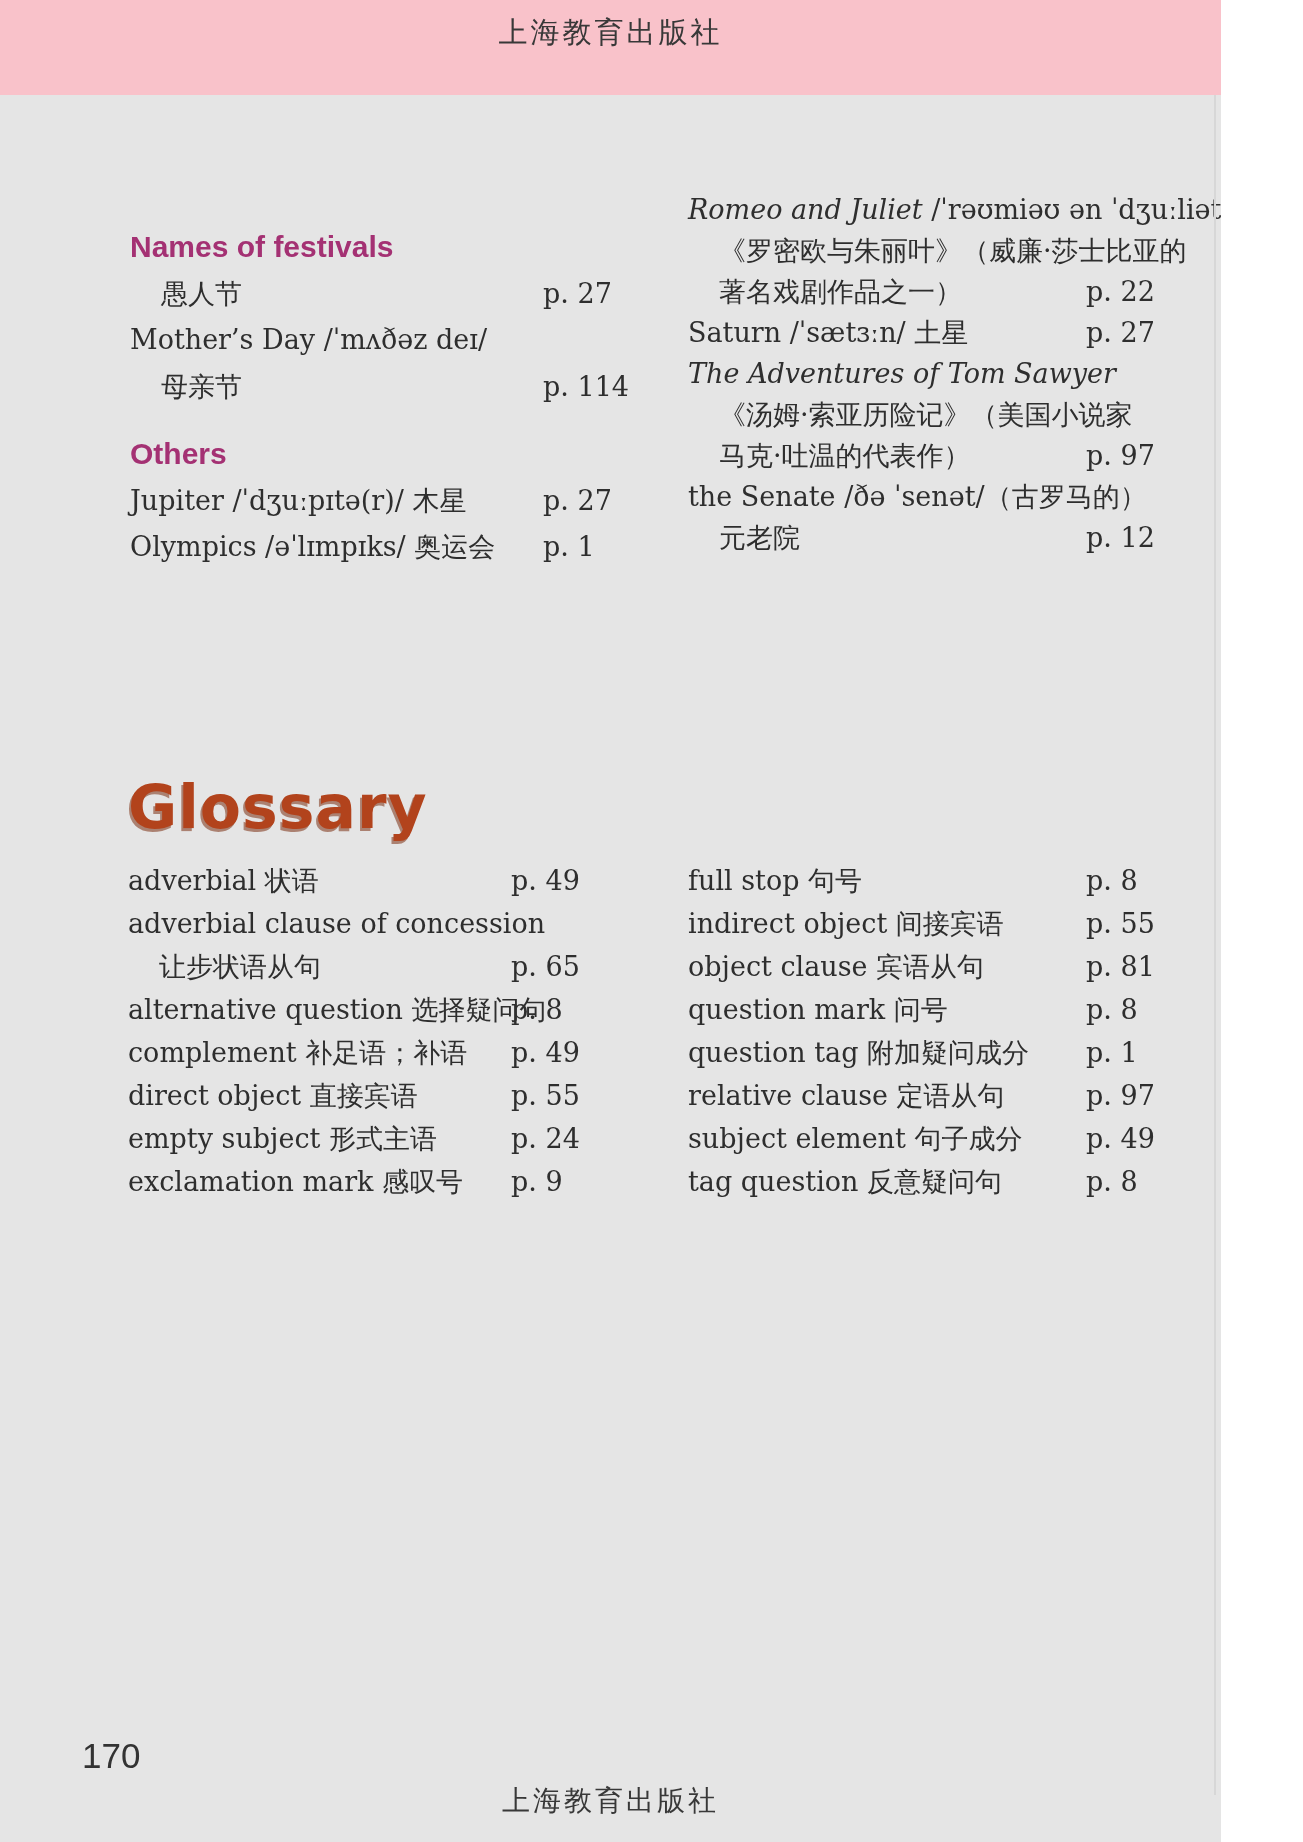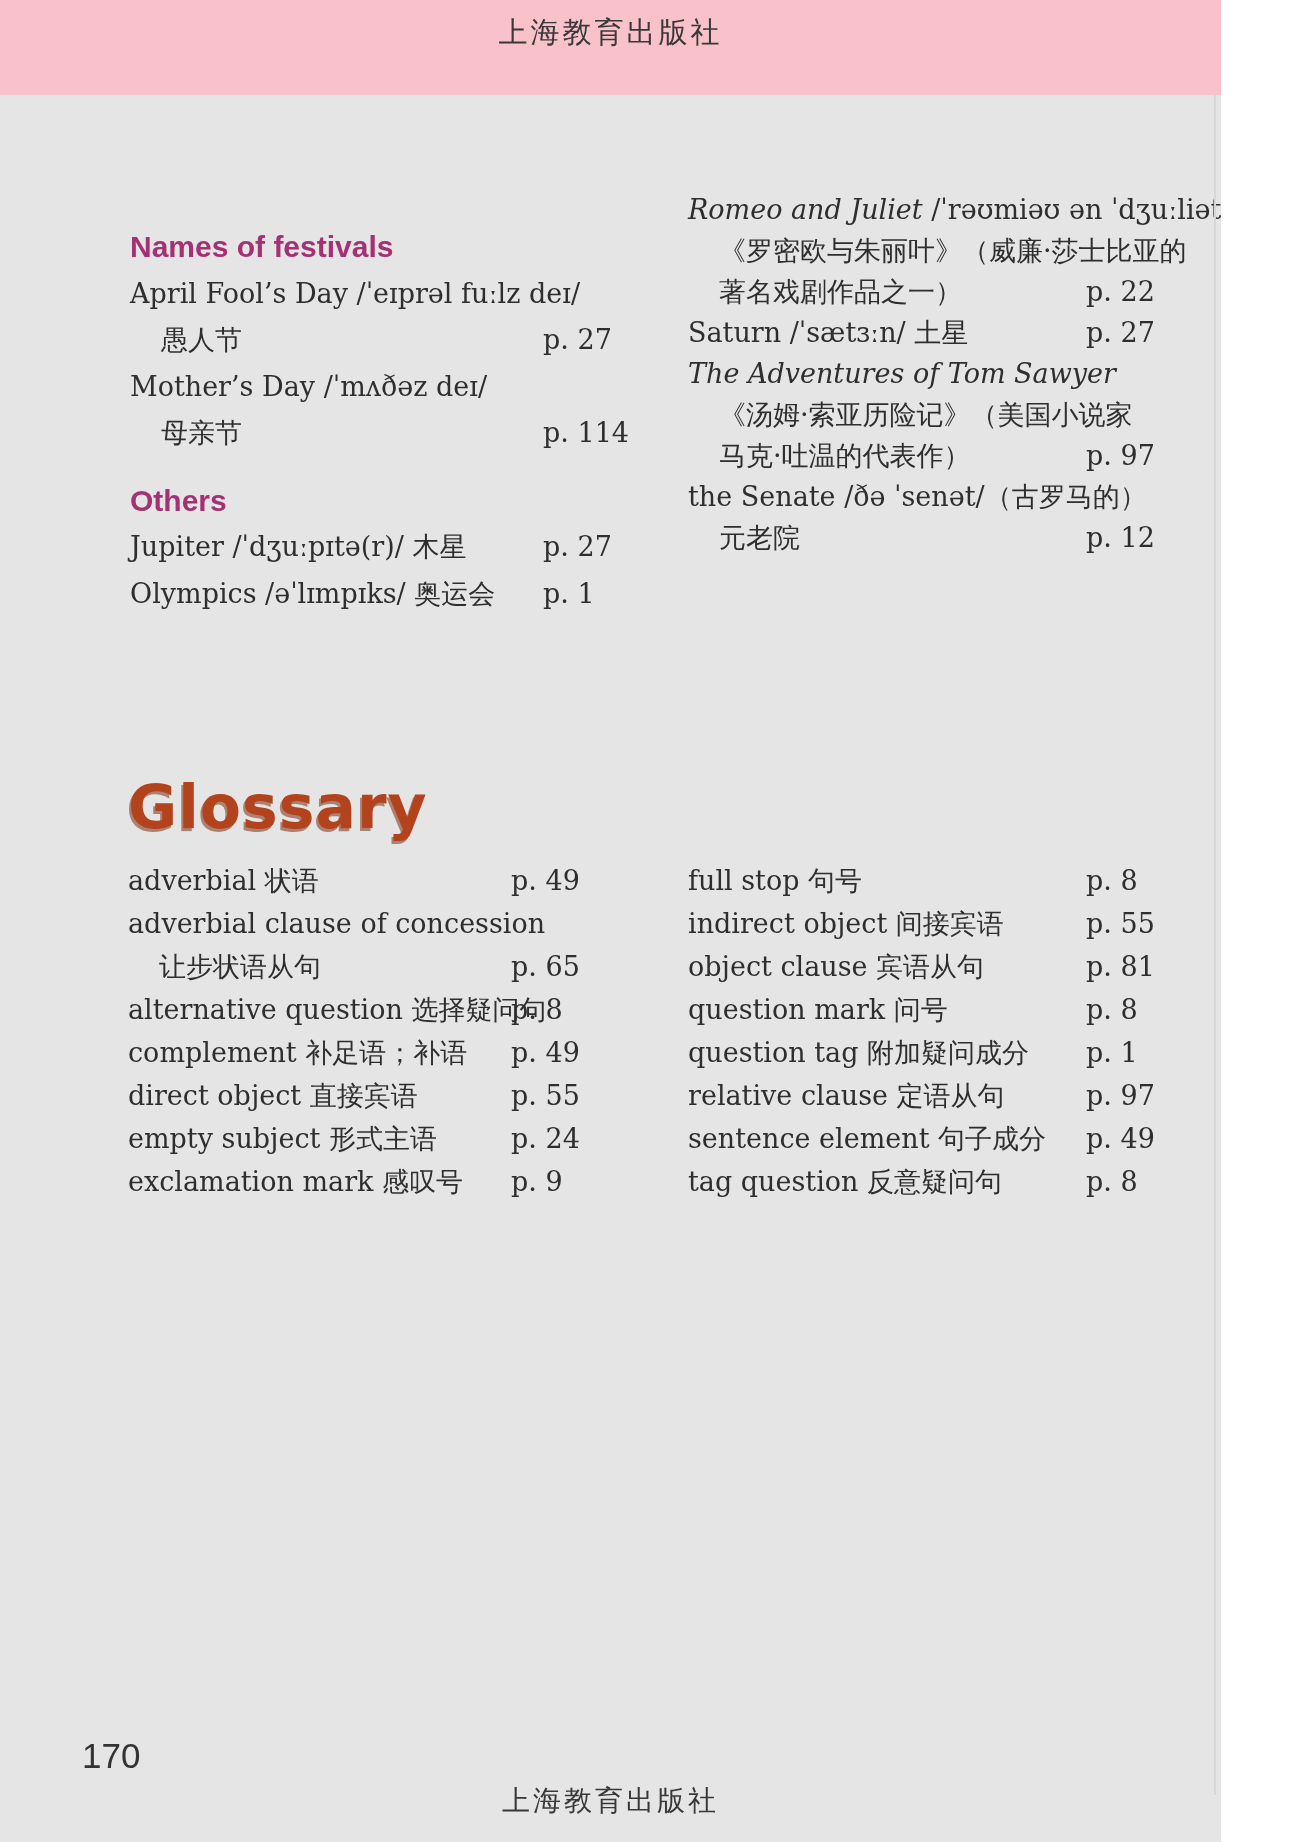--- a/index.html
+++ b/index.html
@@ -97,21 +97,20 @@
 <body>
 
 <div class="page">
 
   <div class="header-bar">
     <span class="pub">上海教育出版社</span>
   </div>
 
   <div class="col idx-left">
       <div class="line heading"><span>Names of festivals</span></div>
-      <div class="line"><span>April Fool’s Day /ˈeɪprəl fuːlz deɪ/</span></div>
       <div class="line indent"><span>愚人节</span><span class="pnum">p. 27</span></div>
       <div class="line"><span>Mother’s Day /ˈmʌðəz deɪ/</span></div>
       <div class="line indent"><span>母亲节</span><span class="pnum">p. 114</span></div>
       <div class="line heading gap"><span>Others</span></div>
       <div class="line"><span>Jupiter /ˈdʒuːpɪtə(r)/ 木星</span><span class="pnum">p. 27</span></div>
       <div class="line"><span>Olympics /əˈlɪmpɪks/ 奥运会</span><span class="pnum">p. 1</span></div>
     </div>
   <div class="col idx-right">
       <div class="line"><span class="it">Romeo and Juliet</span><span> /ˈrəʊmiəʊ ən ˈdʒuːliət/</span></div>
       <div class="line indent"><span>《罗密欧与朱丽叶》（威廉·莎士比亚的</span></div>
@@ -136,21 +135,21 @@
       <div class="line"><span>empty subject 形式主语</span><span class="pnum">p. 24</span></div>
       <div class="line"><span>exclamation mark 感叹号</span><span class="pnum">p. 9</span></div>
     </div>
   <div class="col glo-right">
       <div class="line"><span>full stop 句号</span><span class="pnum">p. 8</span></div>
       <div class="line"><span>indirect object 间接宾语</span><span class="pnum">p. 55</span></div>
       <div class="line"><span>object clause 宾语从句</span><span class="pnum">p. 81</span></div>
       <div class="line"><span>question mark 问号</span><span class="pnum">p. 8</span></div>
       <div class="line"><span>question tag 附加疑问成分</span><span class="pnum">p. 1</span></div>
       <div class="line"><span>relative clause 定语从句</span><span class="pnum">p. 97</span></div>
-      <div class="line"><span>sentence element 句子成分</span><span class="pnum">p. 49</span></div>
+      <div class="line"><span>subject element 句子成分</span><span class="pnum">p. 49</span></div>
       <div class="line"><span>tag question 反意疑问句</span><span class="pnum">p. 8</span></div>
     </div>
 
   <div class="folio">170</div>
   <div class="footer-pub">上海教育出版社</div>
 
   <div class="page-edge-line"></div>
 </div>
 
 </body></html>

